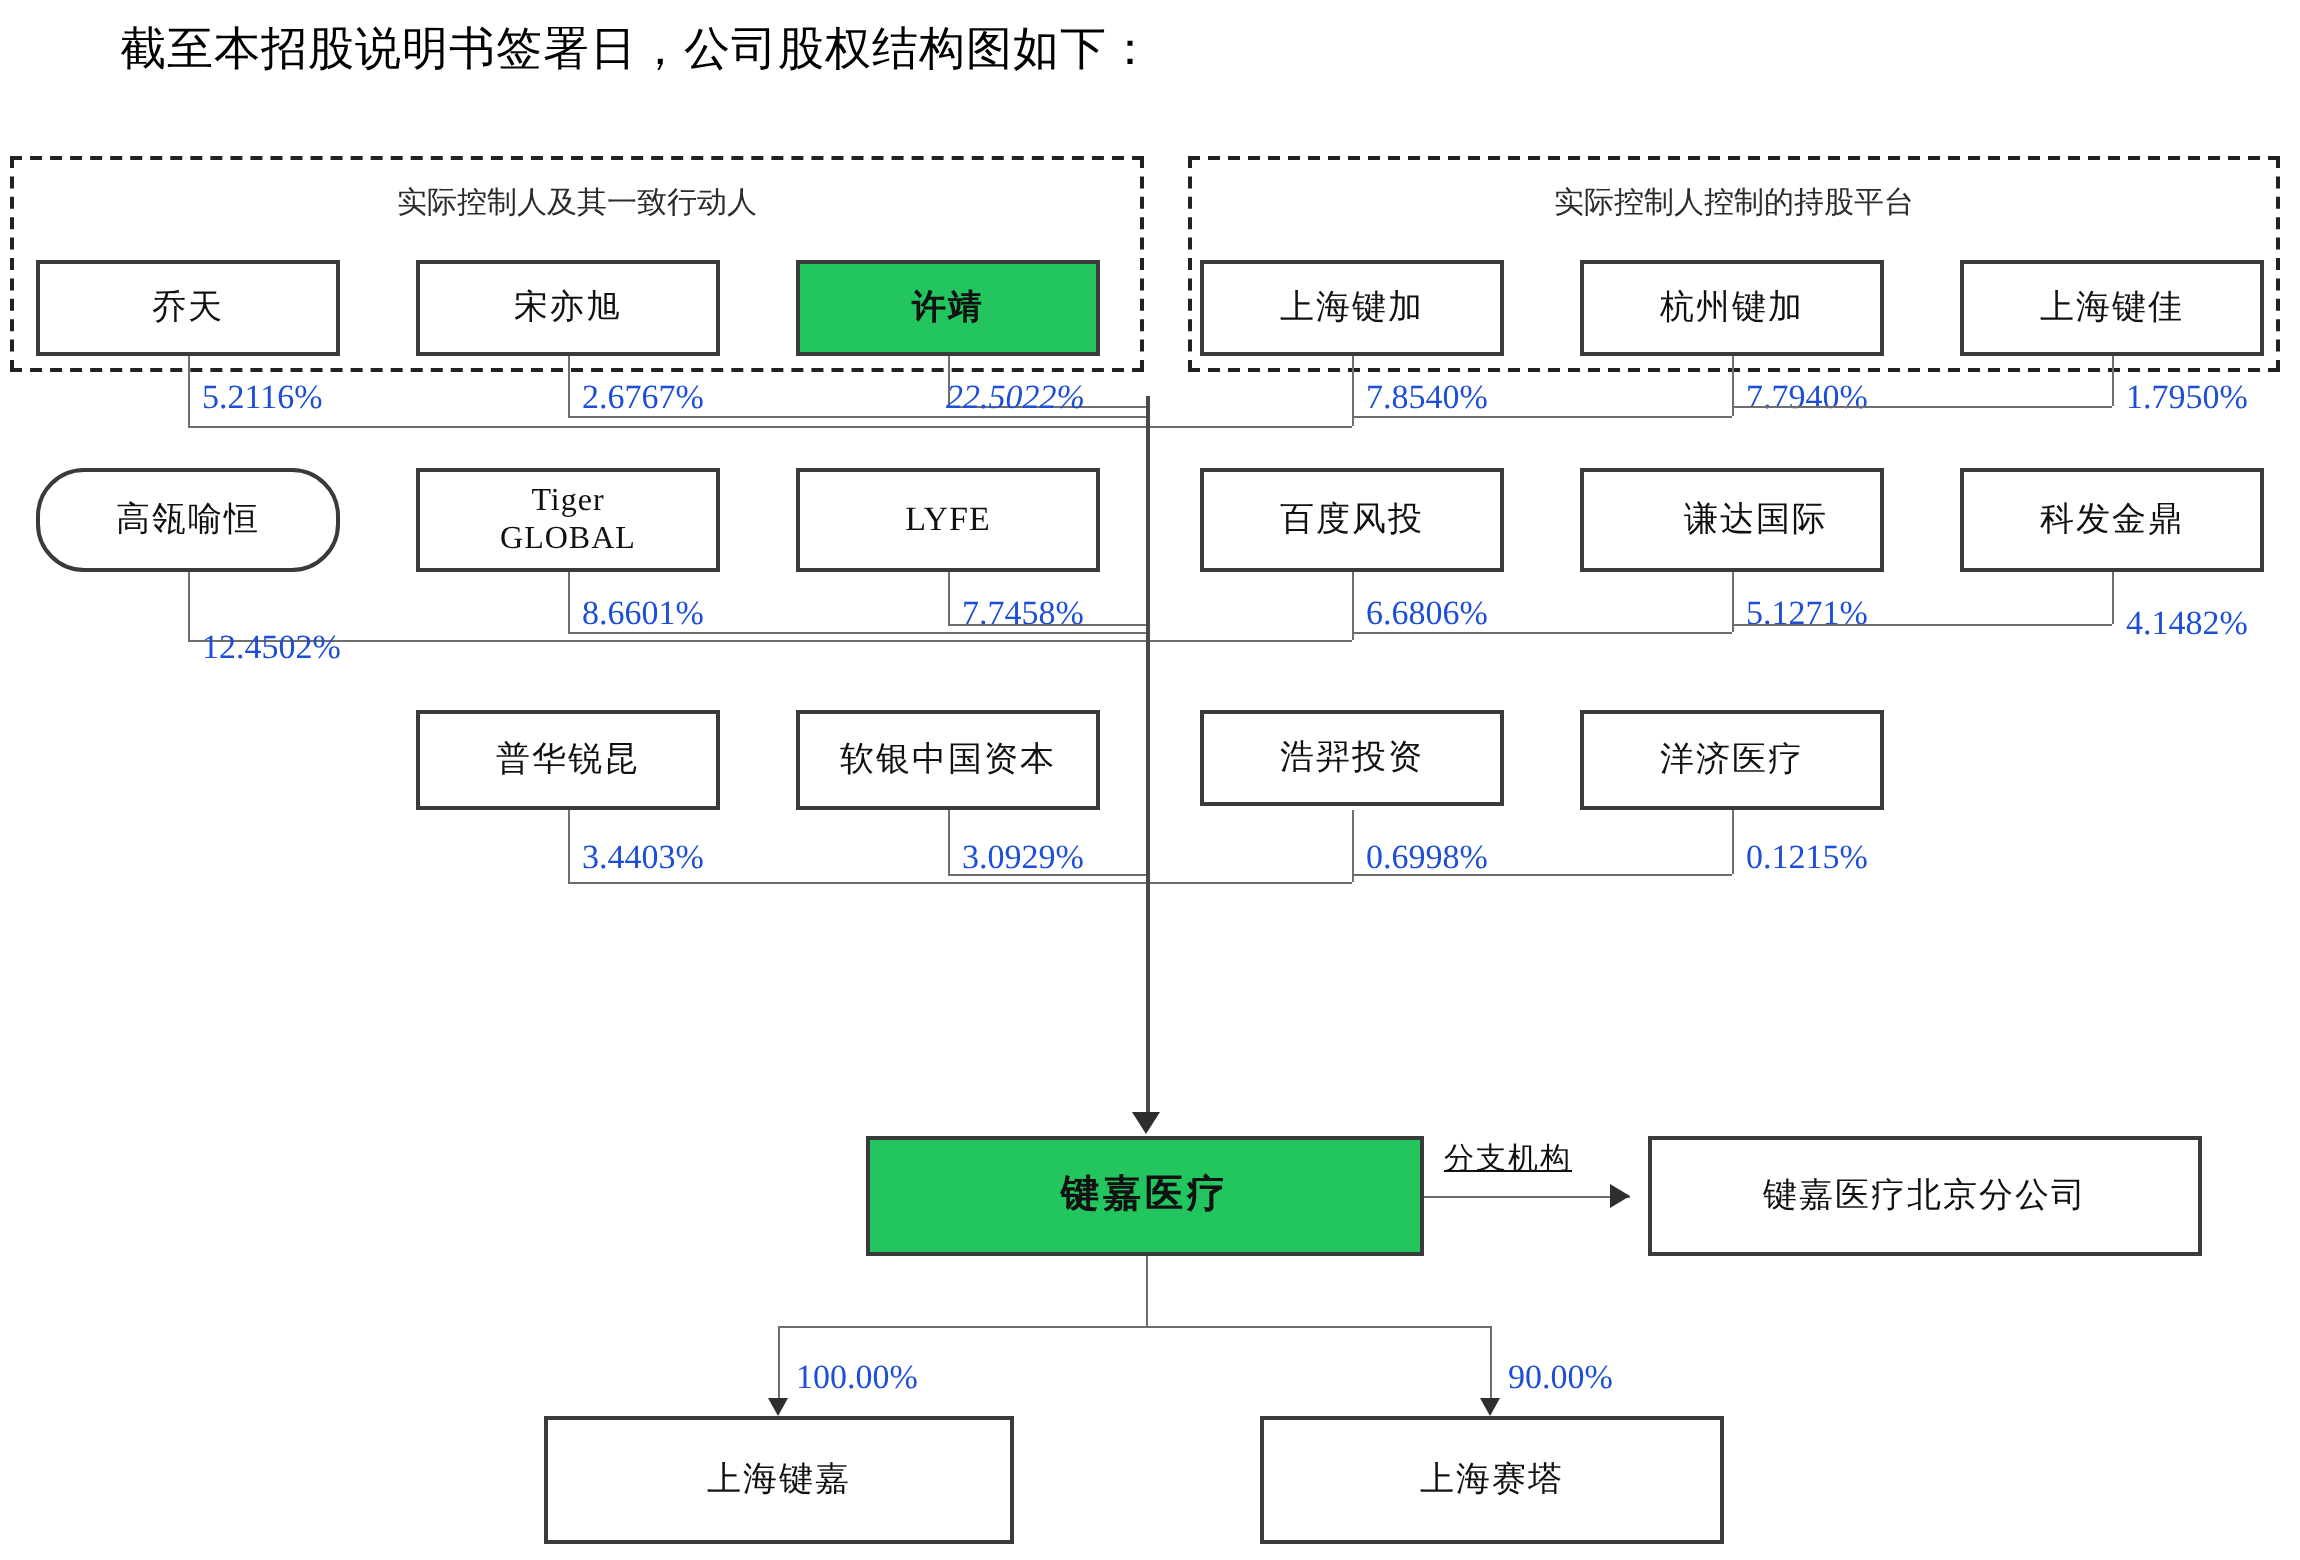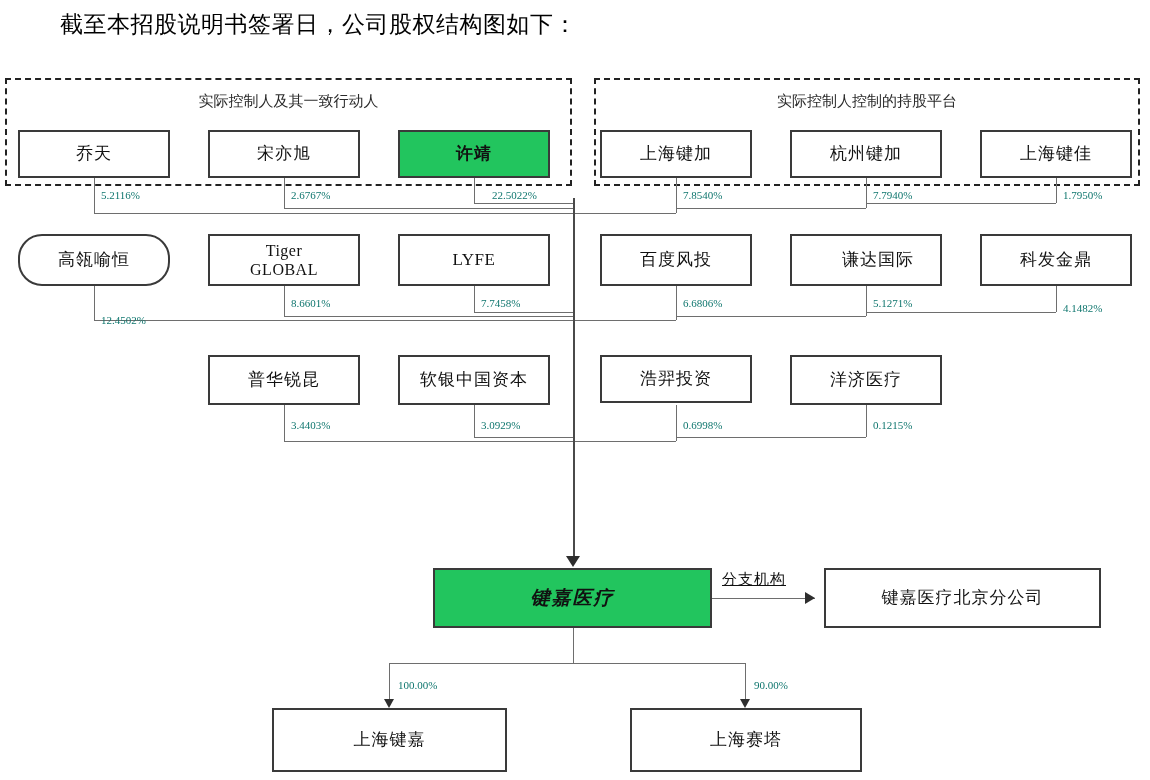--- a/index.html
+++ b/index.html
@@ -116,22 +116,22 @@
     width: 0;
     height: 0;
     border-top: 6px solid transparent;
     border-bottom: 6px solid transparent;
     border-left: 10px solid #2e2e2e;
   }
 
   
   .pct {
     position: absolute;
-    font-size: 11px;
-    color: #0f766e;
+    font-size: 17px;
+    color: #1d4ed8;
     white-space: nowrap;
     font-family: "Liberation Serif", "DejaVu Serif", serif;
   }
   .edge-label {
     position: absolute;
     font-size: 15px;
     color: #111;
     white-space: nowrap;
     letter-spacing: 1px;
     text-decoration: underline;
@@ -162,21 +162,21 @@
   <div class="vline" style="left:94px; top:178px; height:35px;"></div>
   <div class="hline" style="left:94px; top:213px; width:479px;"></div>
   <div class="pct" style="left:101px; top:189px;">5.2116%</div>
 
   <div class="vline" style="left:284px; top:178px; height:30px;"></div>
   <div class="hline" style="left:284px; top:208px; width:289px;"></div>
   <div class="pct" style="left:291px; top:189px;">2.6767%</div>
 
   <div class="vline" style="left:474px; top:178px; height:25px;"></div>
   <div class="hline" style="left:474px; top:203px; width:99px;"></div>
-  <div class="pct" style="left:492px; top:189px;">22.5022%</div>
+  <div class="pct" style="left:473px; top:189px;font-style:italic;">22.5022%</div>
 
   <div class="vline" style="left:676px; top:178px; height:35px;"></div>
   <div class="hline" style="left:573px; top:213px; width:103px;"></div>
   <div class="pct" style="left:683px; top:189px;">7.8540%</div>
 
   <div class="vline" style="left:866px; top:178px; height:30px;"></div>
   <div class="hline" style="left:676px; top:208px; width:190px;"></div>
   <div class="pct" style="left:873px; top:189px;">7.7940%</div>
 
   <div class="vline" style="left:1056px; top:178px; height:25px;"></div>
@@ -236,21 +236,21 @@
   <div class="hline" style="left:573px; top:441px; width:103px;"></div>
   <div class="pct" style="left:683px; top:419px;">0.6998%</div>
 
   <div class="vline" style="left:866px; top:405px; height:32px;"></div>
   <div class="hline" style="left:676px; top:437px; width:190px;"></div>
   <div class="pct" style="left:873px; top:419px;">0.1215%</div>
 
   <div class="trunk" style="left:573px; top:198px; height:360px;"></div>
   <div class="arrow-down" style="left:566px; top:556px;"></div>
 
-  <div class="node shaded big" style="left:433px; top:568px; width:279px; height:60px;font-style:italic;">键嘉医疗</div>
+  <div class="node shaded big" style="left:433px; top:568px; width:279px; height:60px;">键嘉医疗</div>
 
   <div class="hline" style="left:712px; top:598px; width:103px;"></div>
   <div class="arrow-right" style="left:805px; top:592px;"></div>
   <div class="edge-label" style="left:722px; top:570px;">分支机构</div>
   <div class="node" style="left:824px; top:568px; width:277px; height:60px;">键嘉医疗北京分公司</div>
 
   <div class="vline" style="left:573px; top:628px; height:35px;"></div>
   <div class="hline" style="left:389px; top:663px; width:356px;"></div>
   <div class="vline" style="left:389px; top:663px; height:36px;"></div>
   <div class="arrow-down small" style="left:384px; top:699px;"></div>

